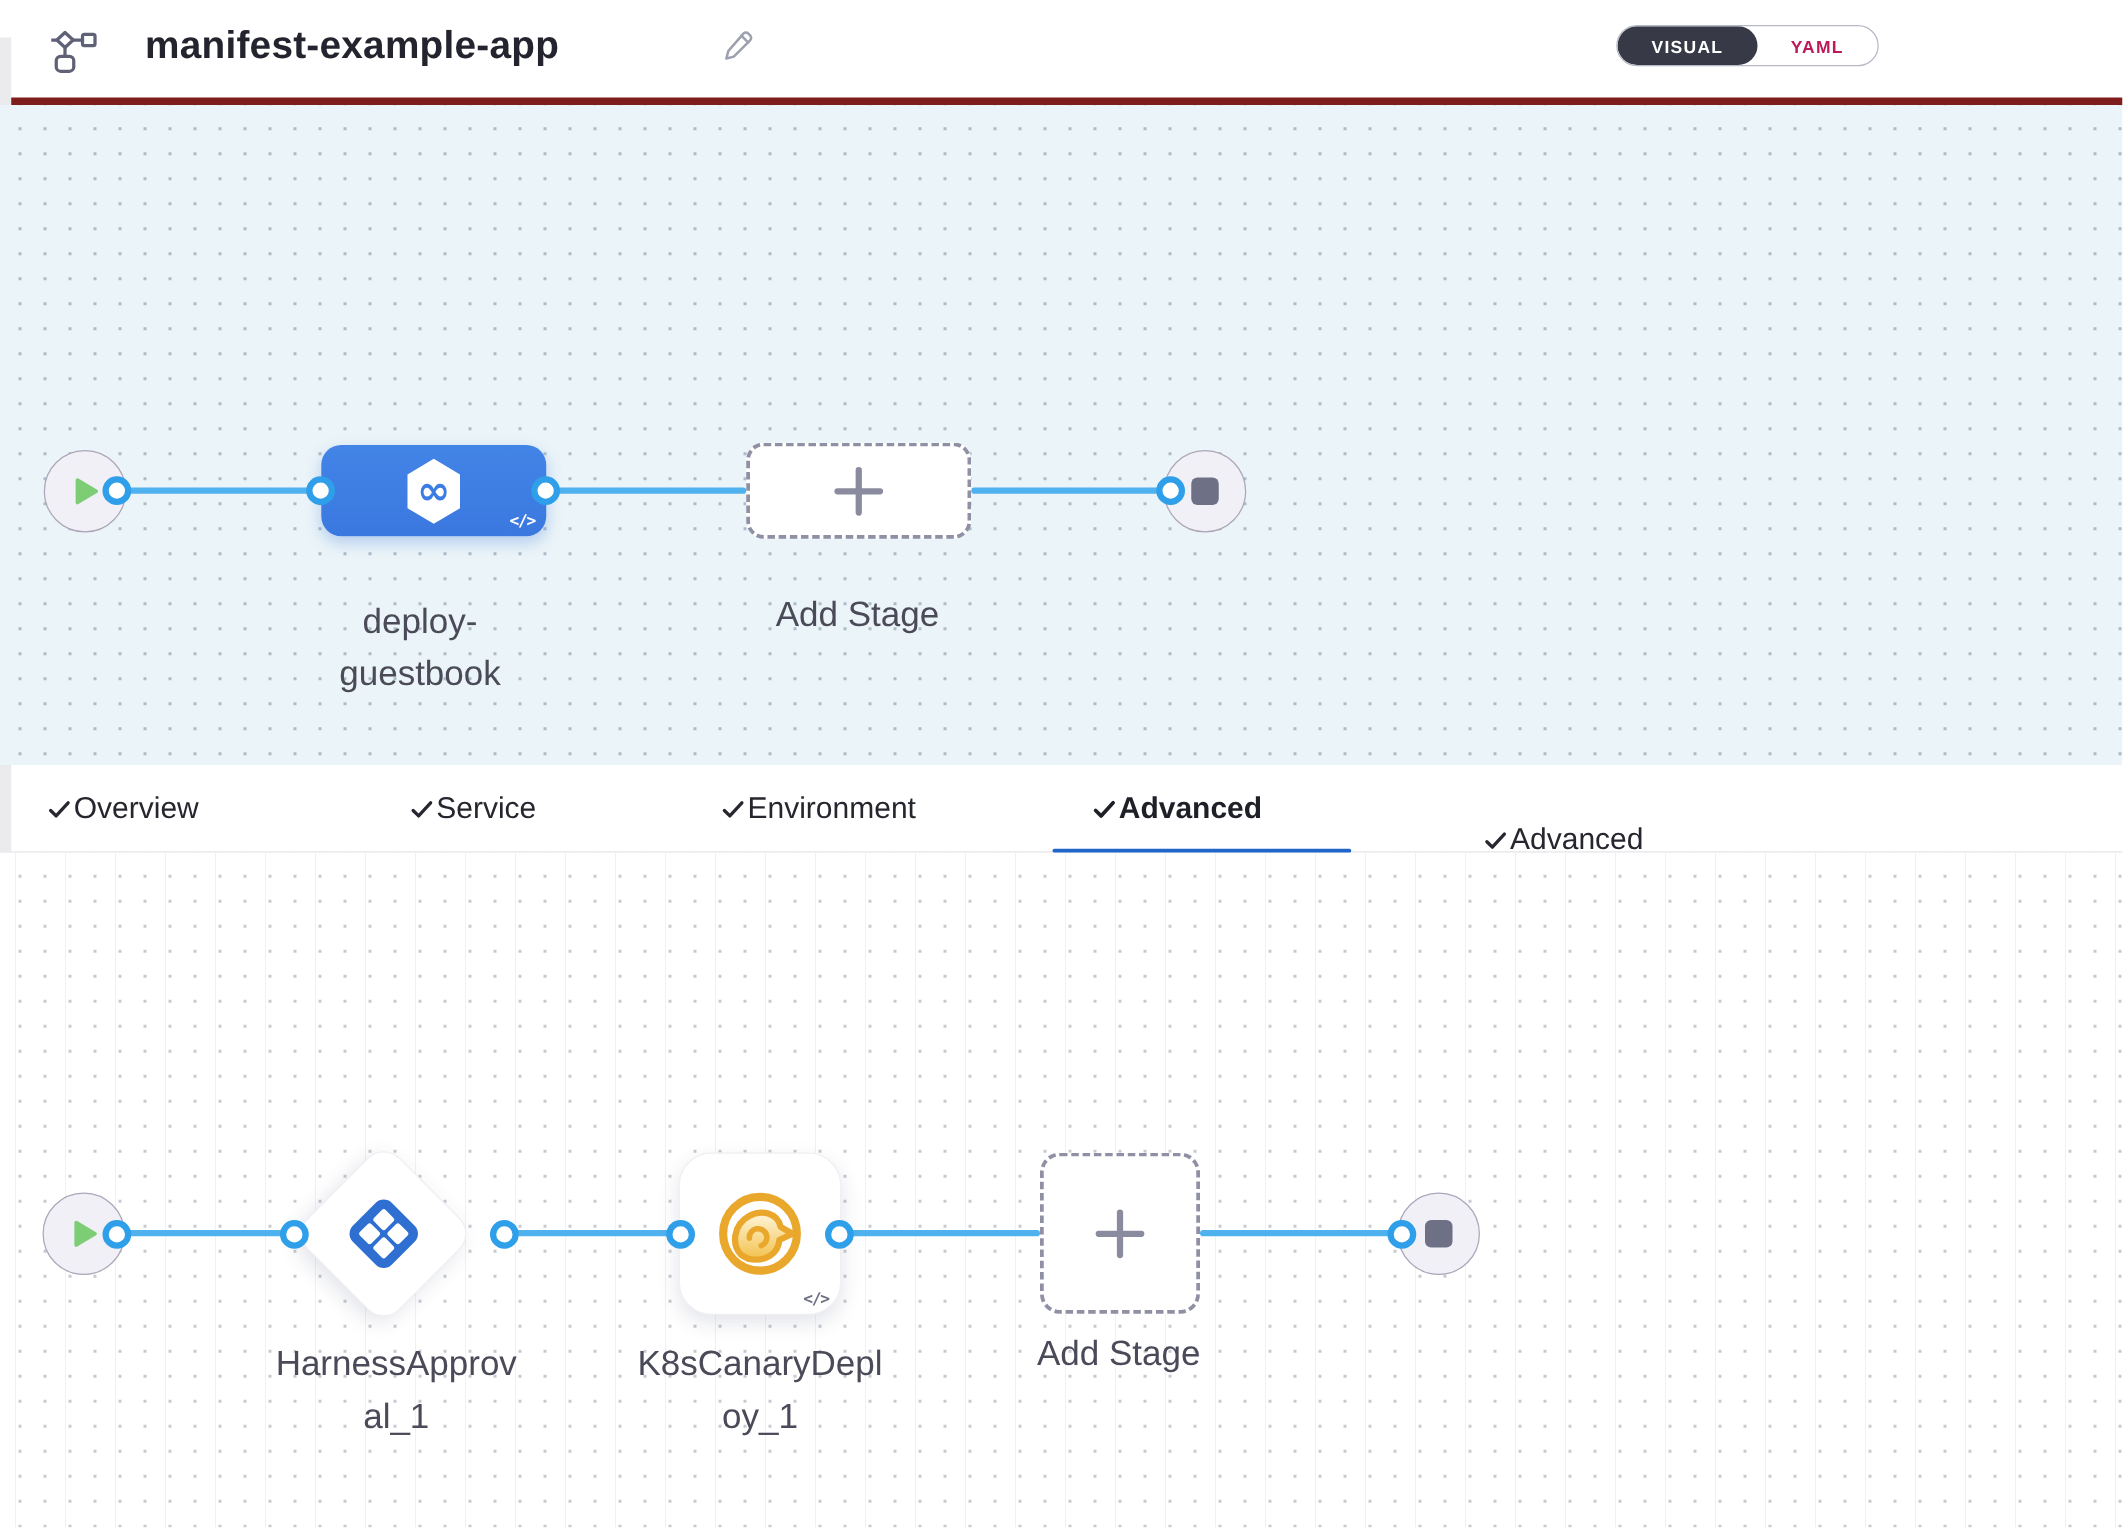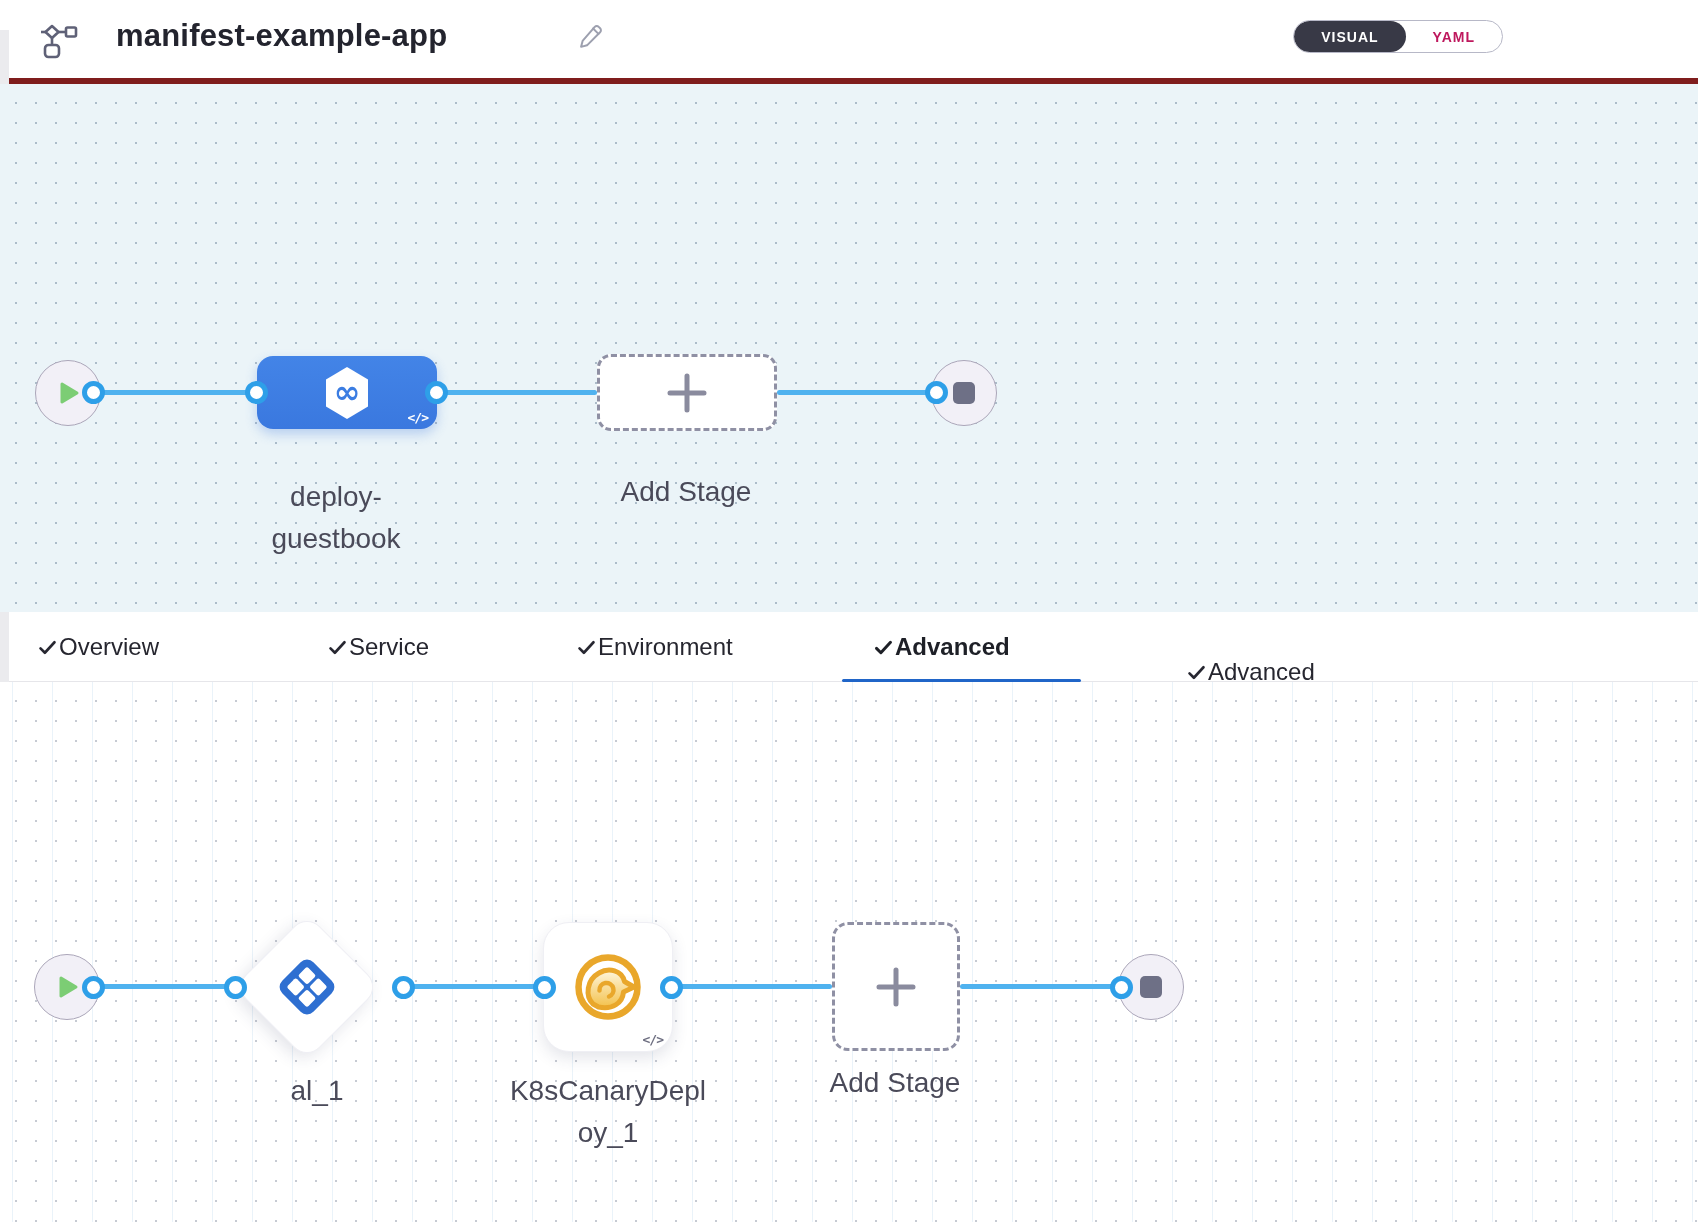--- a/index.html
+++ b/index.html
@@ -245,20 +245,21 @@
     </div>
 
     <div class="dot" style="left:82px;   top:294px;"></div>
     <div class="dot" style="left:224px;  top:294px;"></div>
     <div class="dot" style="left:392px;  top:294px;"></div>
     <div class="dot" style="left:533px;  top:294px;"></div>
     <div class="dot" style="left:660px;  top:294px;"></div>
     <div class="dot" style="left:1110px; top:294px;"></div>
 
     <div class="node-label" style="left:187px; top:388px; width:260px;">
+      <div>HarnessApprov</div>
       <div>al_1</div>
     </div>
     <div class="node-label" style="left:478px; top:388px; width:260px;">
       <div>K8sCanaryDepl</div>
       <div>oy_1</div>
     </div>
     <div class="node-label" style="left:775px; top:380px; width:240px;">Add Stage</div>
   </div>
 
 </div>

